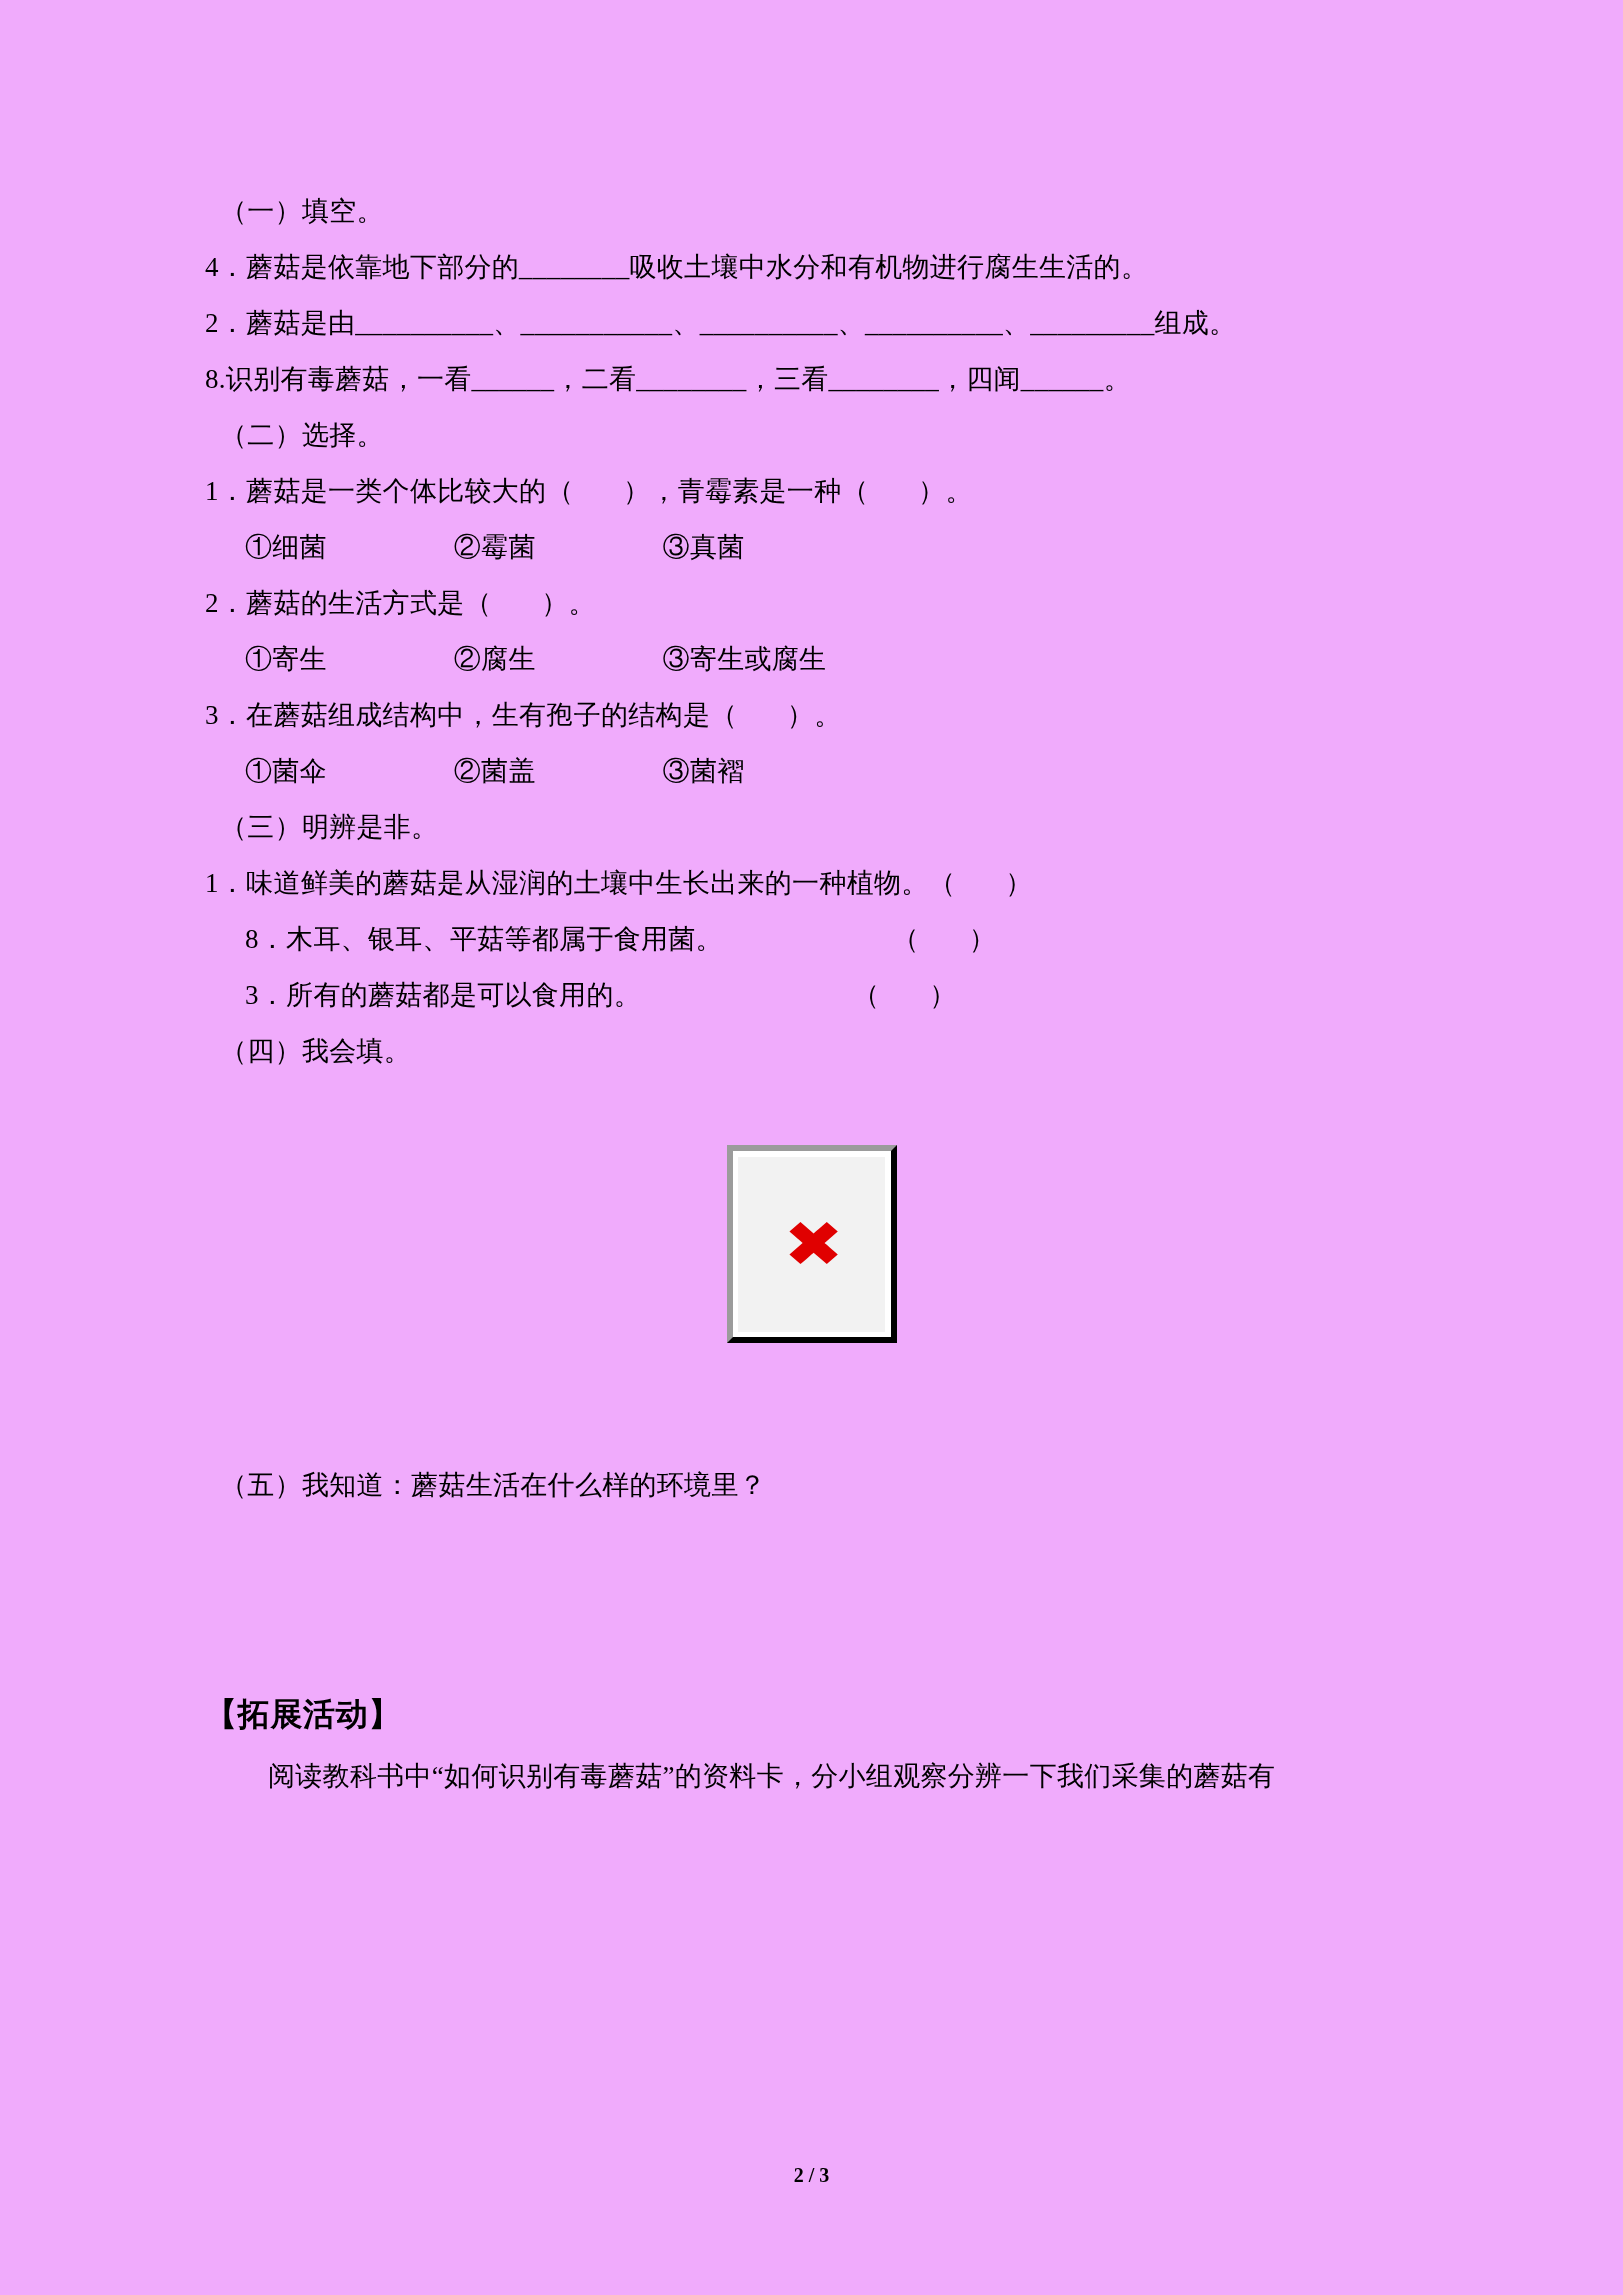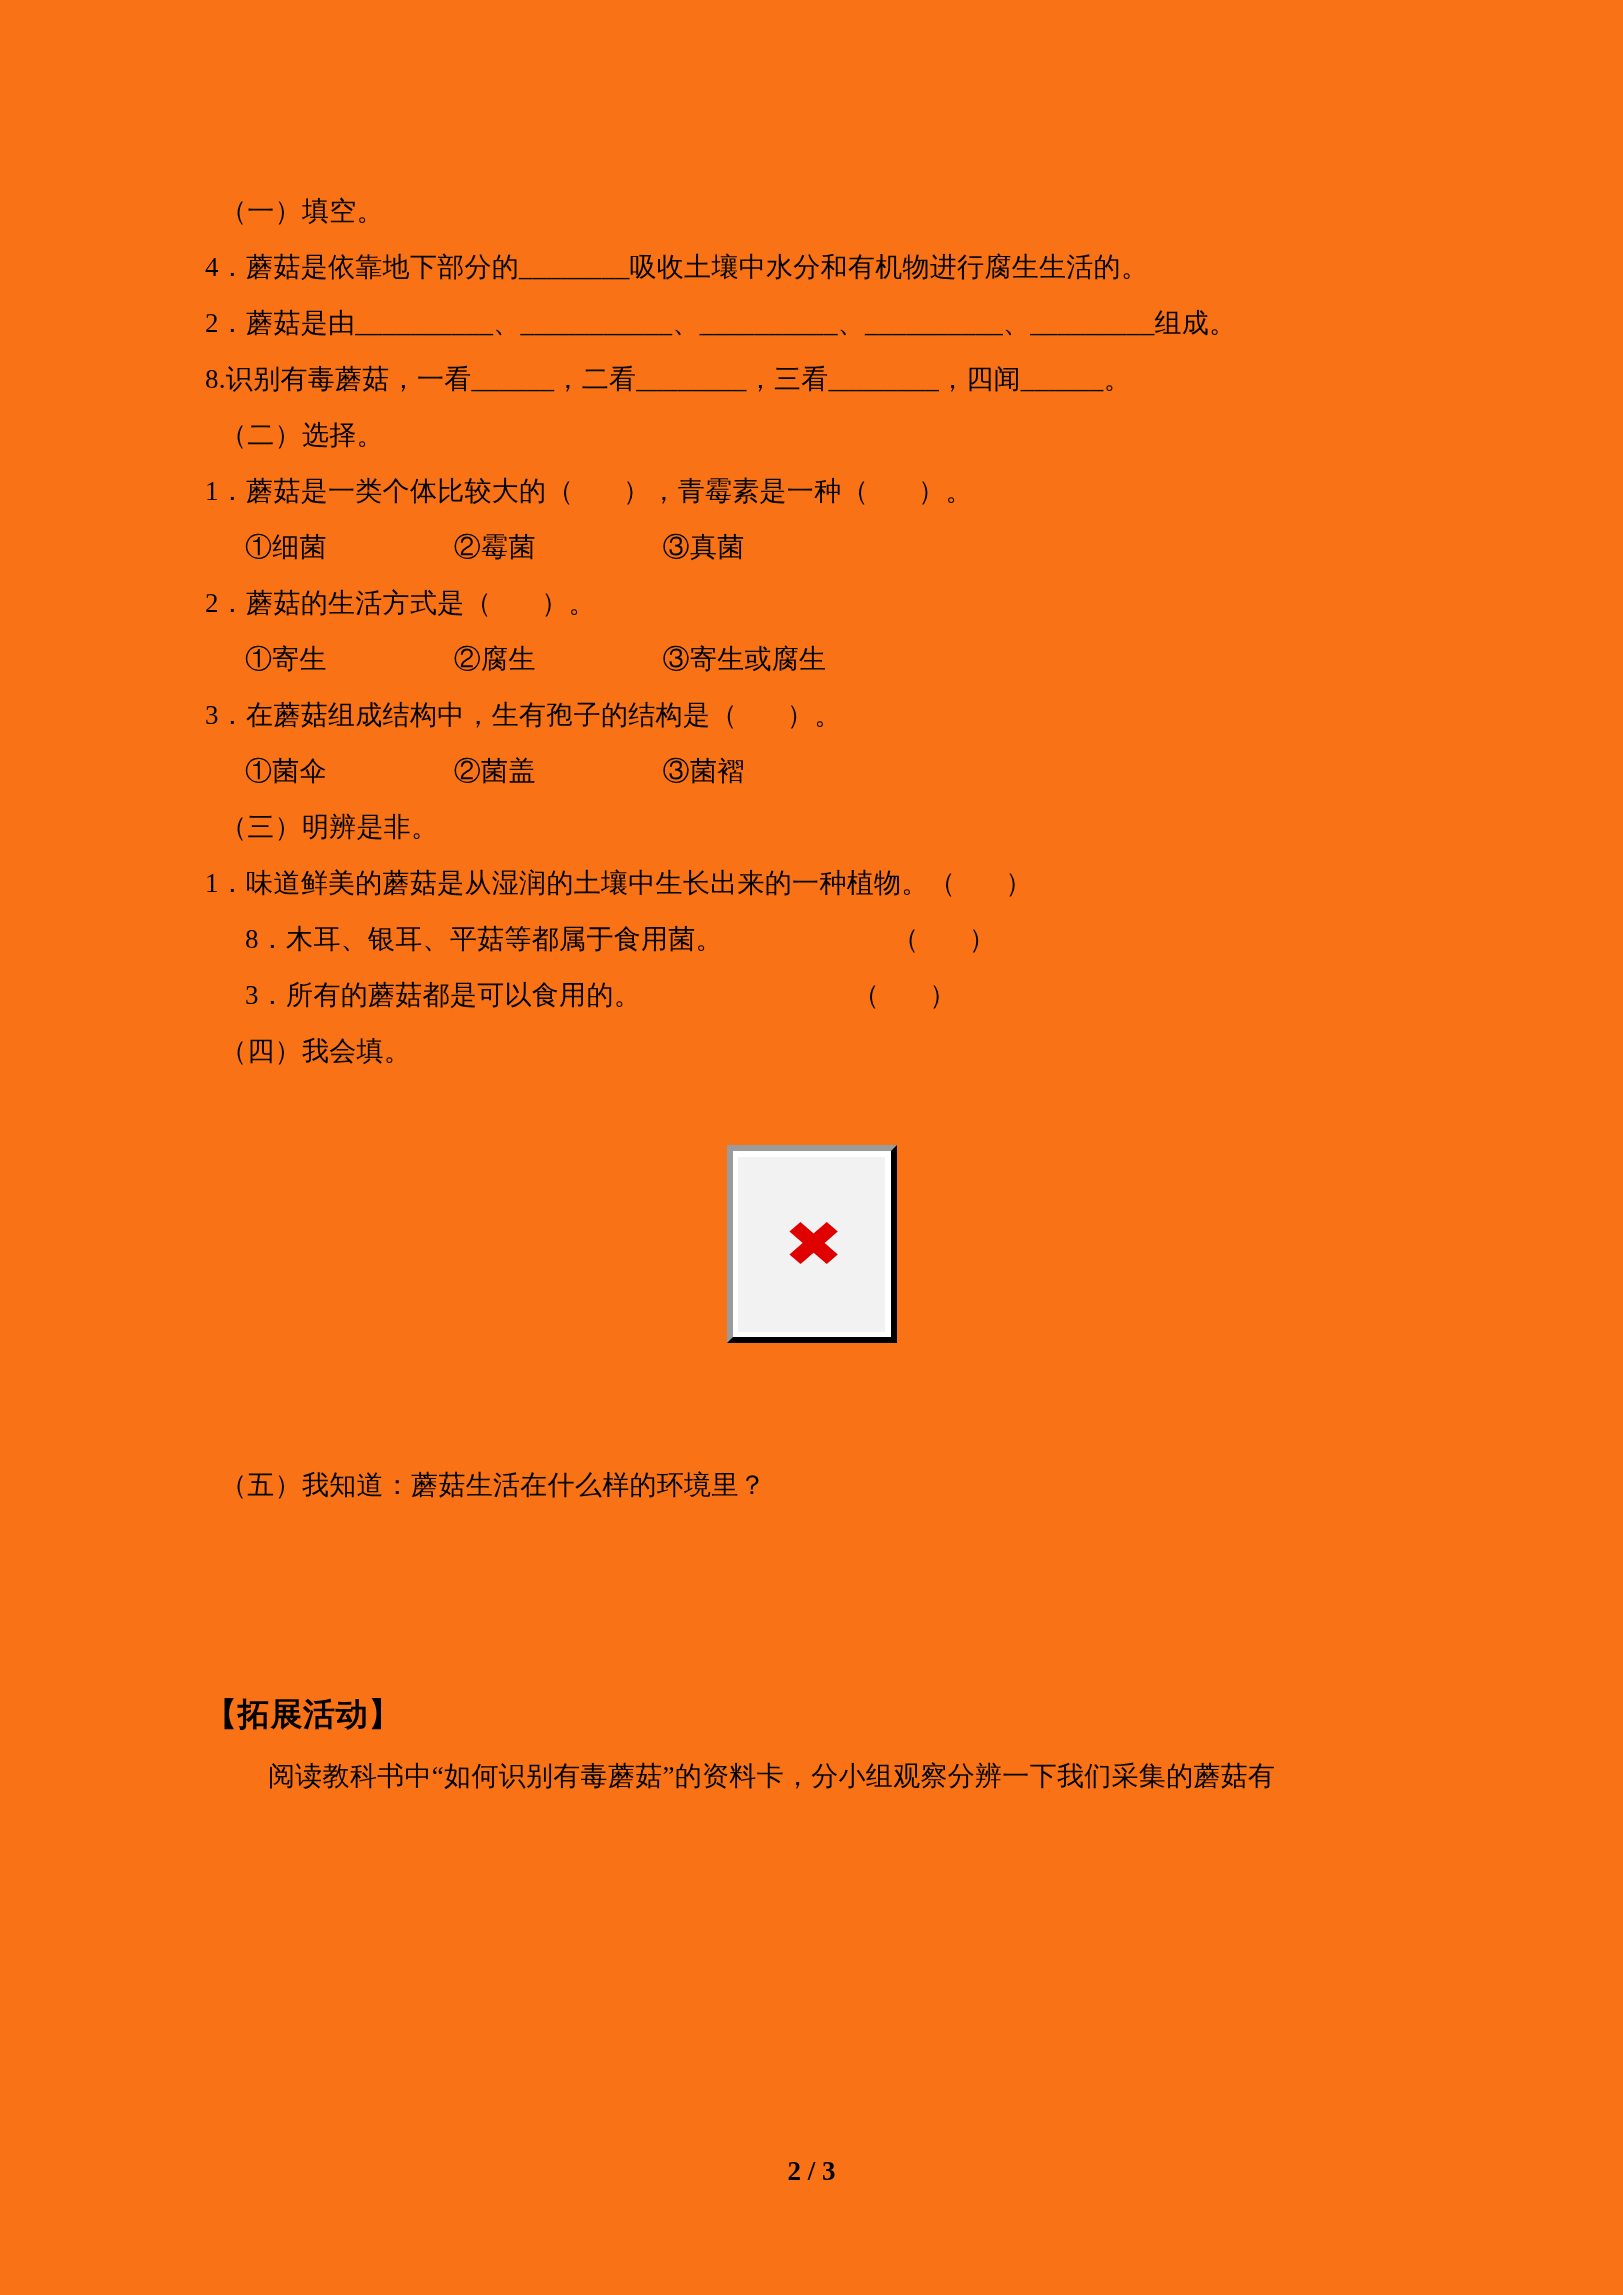--- a/index.html
+++ b/index.html
@@ -8,21 +8,21 @@
     background: #ffffff;
   }
   body {
     font-family: "Liberation Serif", "DejaVu Serif", serif;
     color: #000000;
   }
   .page {
     width: 1623px;
     height: 2295px;
     position: relative;
-    background: #f97316;
+    background: #f0abfc;
     box-sizing: border-box;
     padding: 198px 205px 0 205px;
   }
   .doc-body {
     font-size: 27px;
     line-height: 1.0;
   }
   .line {
     margin: 0 0 29px 0;
     white-space: pre-wrap;
@@ -87,21 +87,21 @@
   }
   .para-indent {
     padding-left: 63px;
   }
   .footer {
     position: absolute;
     left: 0;
     right: 0;
     bottom: 108px;
     text-align: center;
-    font-size: 27px;
+    font-size: 20px;
     font-weight: bold;
     font-family: "Liberation Serif", serif;
   }
 </style>
 </head>
 <body>
 
 <div class="page">
 
   <div class="doc-body">

